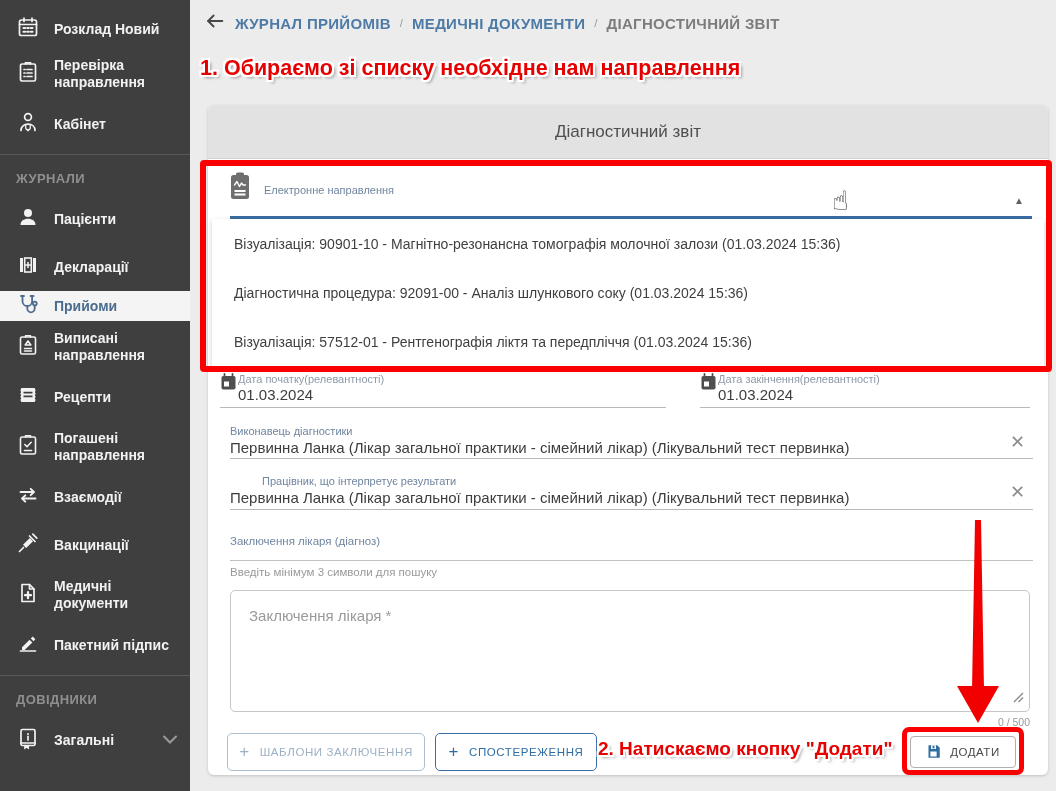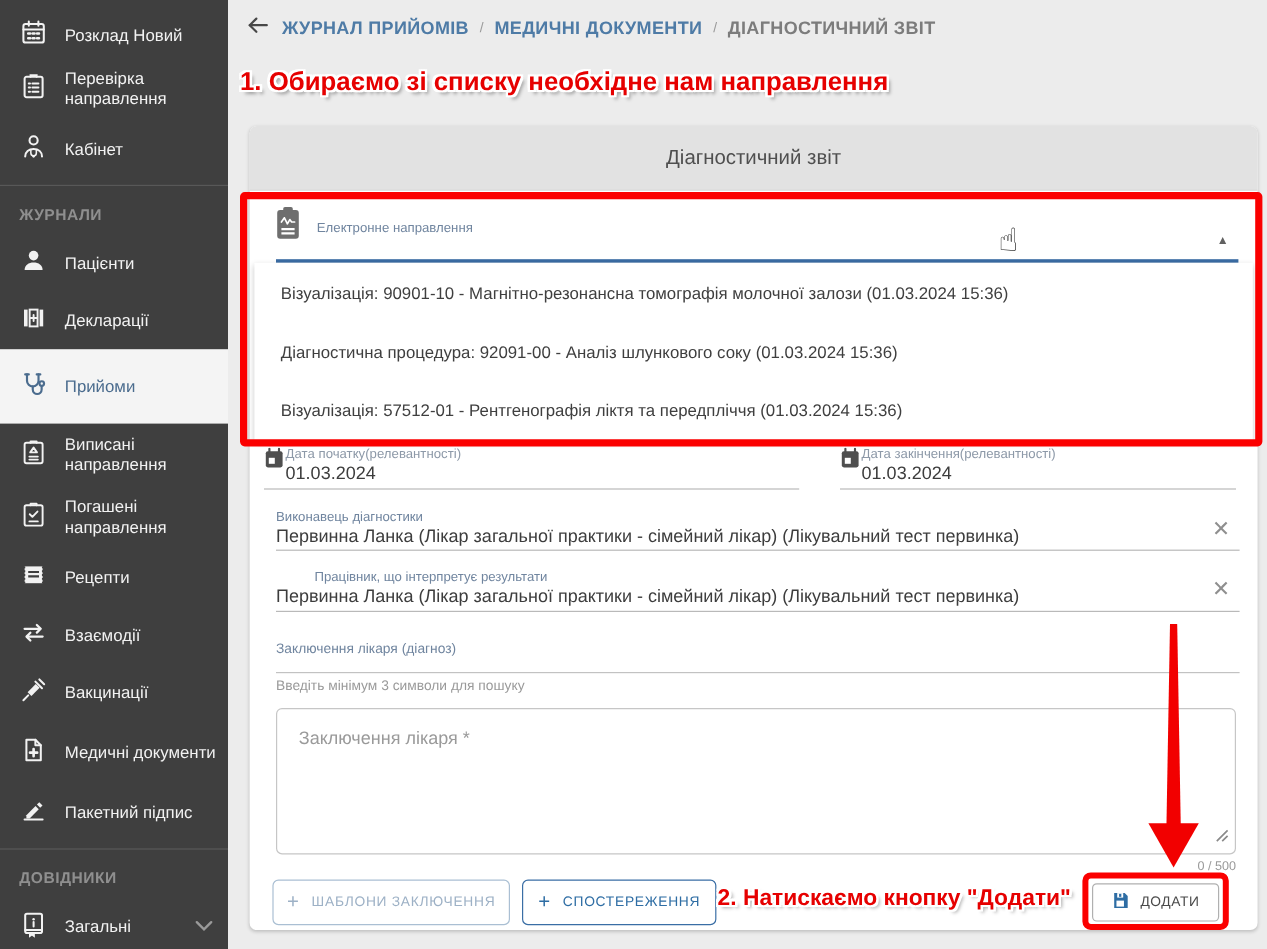--- a/index.html
+++ b/index.html
@@ -3,21 +3,21 @@
 <meta charset="utf-8">
 <style>
   * { box-sizing:border-box; margin:0; padding:0; }
   html,body { width:1056px; height:791px; overflow:hidden; }
   body { font-family:"Liberation Sans", sans-serif; background:#ececec; position:relative; }
 
   
   #sidebar { position:absolute; left:0; top:0; width:190px; height:791px; background:#3f3f3f; color:#f2f2f2; z-index:5; }
   .side-item { display:flex; align-items:center; gap:14px; padding:0 8px 0 16px; cursor:pointer; }
   .side-item svg { width:24px; height:24px; flex-shrink:0; }
-  .side-label { font-size:14px; font-weight:400; line-height:17px; } .h46 { height:62px; } .h48 { height:48px; } .h52 { height:52px; }
+  .side-label { font-size:14px; font-weight:700; line-height:17px; } .h46 { height:30px; } .h48 { height:48px; } .h52 { height:52px; }
   .side-item.active { background:#f4f4f4; color:#4b6c8e; }
   .side-header { color:#8f8f8f; font-size:13px; font-weight:600; letter-spacing:.4px; padding:16px 16px 6px; height:40px; }
   .side-divider { height:1px; background:#585858; margin-top:6px; }
   .chevron { margin-left:auto; color:#9a9a9a; font-size:13px; }
 
   
   #main { position:absolute; left:190px; top:0; width:866px; height:791px; }
 
   #breadcrumb { position:absolute; left:14px; top:10px; display:flex; align-items:center; gap:9px; }
   #breadcrumb svg { width:22px; height:22px; }
@@ -128,36 +128,36 @@
   </div>
   <div class="side-item h52">
     <span><svg viewBox="0 0 24 24" fill="none" stroke="currentColor" stroke-width="1.6" stroke-linecap="round" stroke-linejoin="round">
           <rect x="4.5" y="4" width="15" height="17" rx="1.6"></rect>
           <path d="M9.5 4V2.8h5V4"></path>
           <path d="M12 8l2.8 4H9.2z"></path>
           <path d="M8.5 15.5h7M8.5 18h7"></path>
         </svg></span>
     <span class="side-label">Виписані направлення</span>
   </div>
+  <div class="side-item h48">
+    <span><svg viewBox="0 0 24 24">
+          <rect x="4.5" y="5" width="15" height="14" fill="currentColor"></rect>
+          <path d="M7.5 9.7h9M7.5 13.3h9" stroke="#3f3f3f" stroke-width="1.7"></path>
+          <path d="M4.5 5v14M19.5 5v14" stroke="#3f3f3f" stroke-width="1.1" stroke-dasharray="1.6 1.6"></path>
+        </svg></span>
+    <span class="side-label">Рецепти</span>
+  </div>
   <div class="side-item h52">
     <span><svg viewBox="0 0 24 24" fill="none" stroke="currentColor" stroke-width="1.6" stroke-linecap="round" stroke-linejoin="round">
           <rect x="4.5" y="4" width="15" height="17" rx="1.6"></rect>
           <path d="M9.5 4V2.8h5V4"></path>
           <path d="M8.8 11.5l2.2 2.2 4.2-4.4"></path>
           <path d="M8.5 17.5h7"></path>
         </svg></span>
     <span class="side-label">Погашені направлення</span>
-  </div>
-  <div class="side-item h48">
-    <span><svg viewBox="0 0 24 24">
-          <rect x="4.5" y="5" width="15" height="14" fill="currentColor"></rect>
-          <path d="M7.5 9.7h9M7.5 13.3h9" stroke="#3f3f3f" stroke-width="1.7"></path>
-          <path d="M4.5 5v14M19.5 5v14" stroke="#3f3f3f" stroke-width="1.1" stroke-dasharray="1.6 1.6"></path>
-        </svg></span>
-    <span class="side-label">Рецепти</span>
   </div>
   <div class="side-item h48">
     <span><svg viewBox="0 0 24 24" fill="none" stroke="currentColor" stroke-width="1.9" stroke-linecap="round" stroke-linejoin="round">
           <path d="M4.5 9h13"></path>
           <path d="M14.7 5.8L17.9 9l-3.2 3.2"></path>
           <path d="M19.5 15.5h-13"></path>
           <path d="M9.3 12.3L6.1 15.5l3.2 3.2"></path>
         </svg></span>
     <span class="side-label">Взаємодії</span>
   </div>

